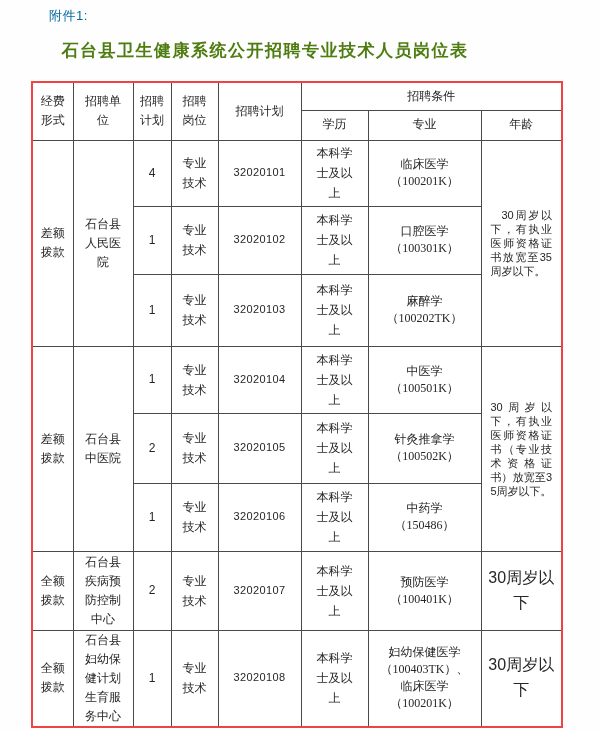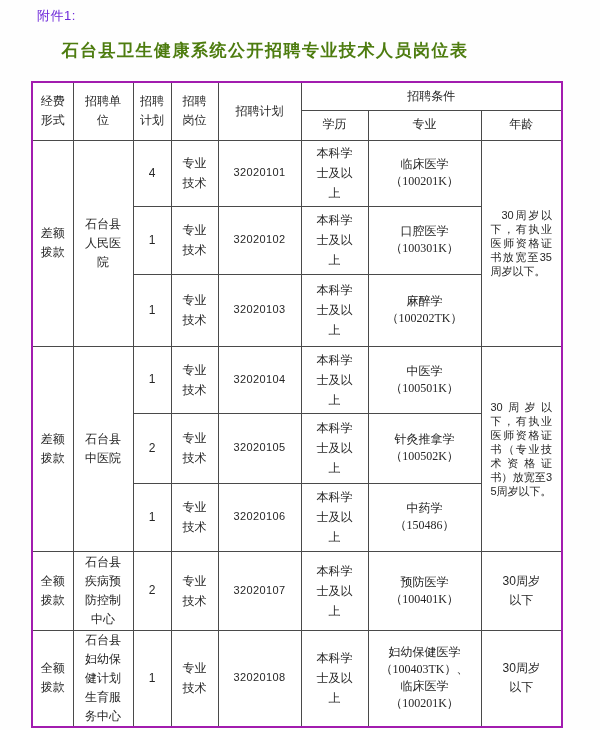--- a/index.html
+++ b/index.html
@@ -2,32 +2,32 @@
 <html><head>
 <meta charset="utf-8">
 <style>
   html,body{margin:0;padding:0;}
   body{
     width:600px;height:730px;position:relative;overflow:hidden;
     background:#fefefe;color:#222;
     font-family:"Liberation Sans", sans-serif;
   }
   .attachment{
-    position:absolute;left:37px;top:7px;
-    font-size:13px;color:#6d28d9;letter-spacing:.5px;
+    position:absolute;left:49px;top:7px;
+    font-size:13px;color:#0369a1;letter-spacing:.5px;
   }
   .doc-title{
     position:absolute;left:0;top:39px;width:530px;
     text-align:center;font-size:17px;font-weight:bold;
     letter-spacing:1.5px;color:#4d7c0f;white-space:nowrap;
   }
   table.job-table{
     position:absolute;left:31px;top:81px;width:530px;
     border-collapse:collapse;table-layout:fixed;
-    background:#fff;border:2px solid #a21caf;
+    background:#fff;border:2px solid #ef4444;
   }
   .job-table th,.job-table td{
     border:1px solid #4a4a4a;
     text-align:center;vertical-align:middle;
     font-weight:normal;font-size:12px;color:#262626;
     padding:1px 3px;line-height:1.55;overflow:hidden;
     word-break:break-all;
   }
   .job-table th{padding:0 6px;line-height:1.6;font-size:12px;}
   td.c-funding{padding:0 3px;line-height:19px;}
@@ -36,21 +36,21 @@
   td.c-post{padding:0 7px;line-height:20px;}
   td.c-code{font-size:11px;letter-spacing:.4px;padding:12px 2px;}
   td.c-edu{padding:0 10px;line-height:20px;}
   td.c-major{padding:0 4px;font-size:12px;line-height:17px;}
   td.c-major div{min-height:17px;font-family:Liberation Serif, serif;}
   td.age-long{
     font-size:11px;line-height:14px;
     text-align:justify;padding:0 9px;color:#262626;
   }
   td.age-long.indent{text-indent:11px;}
-  td.age-short{font-size:12px;padding:0 18px;}
+  td.age-short{font-size:16px;padding:0 2px;}
 </style>
 </head>
 <body>
 
 <div class="attachment">附件1:</div>
 <div class="doc-title">石台县卫生健康系统公开招聘专业技术人员岗位表</div>
 
 <table class="job-table">
   <colgroup>
     <col style="width:41px">

